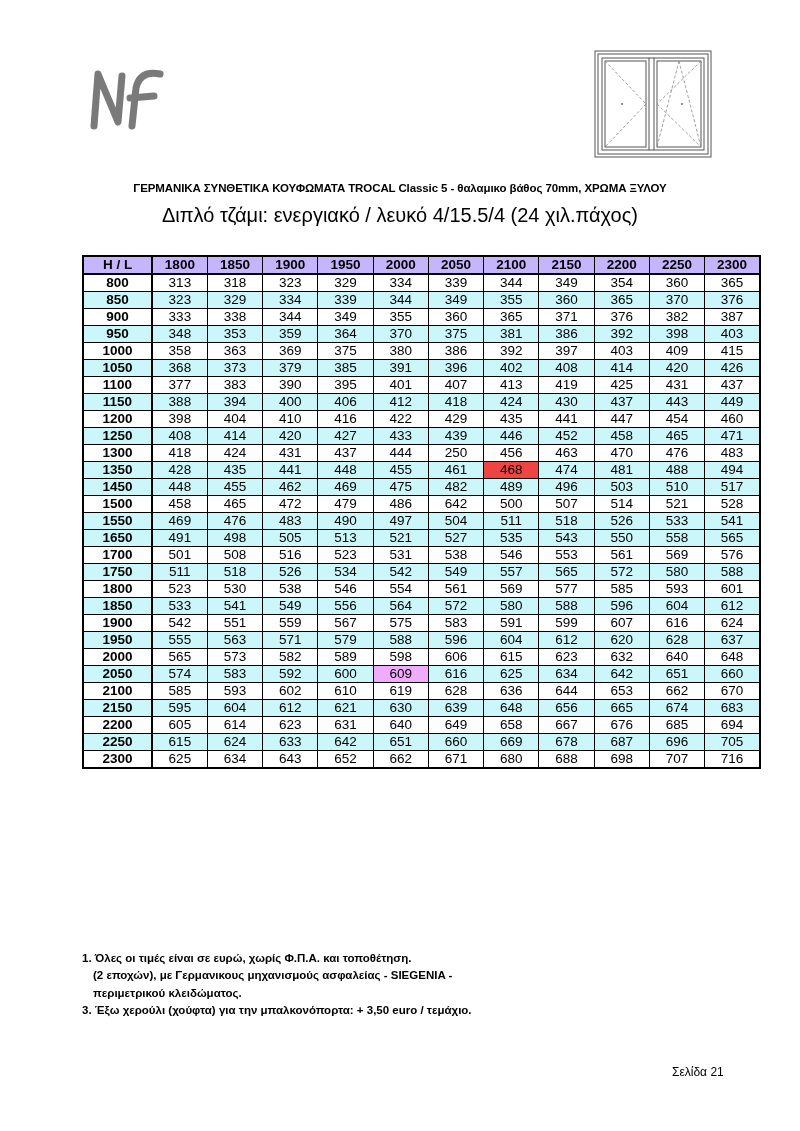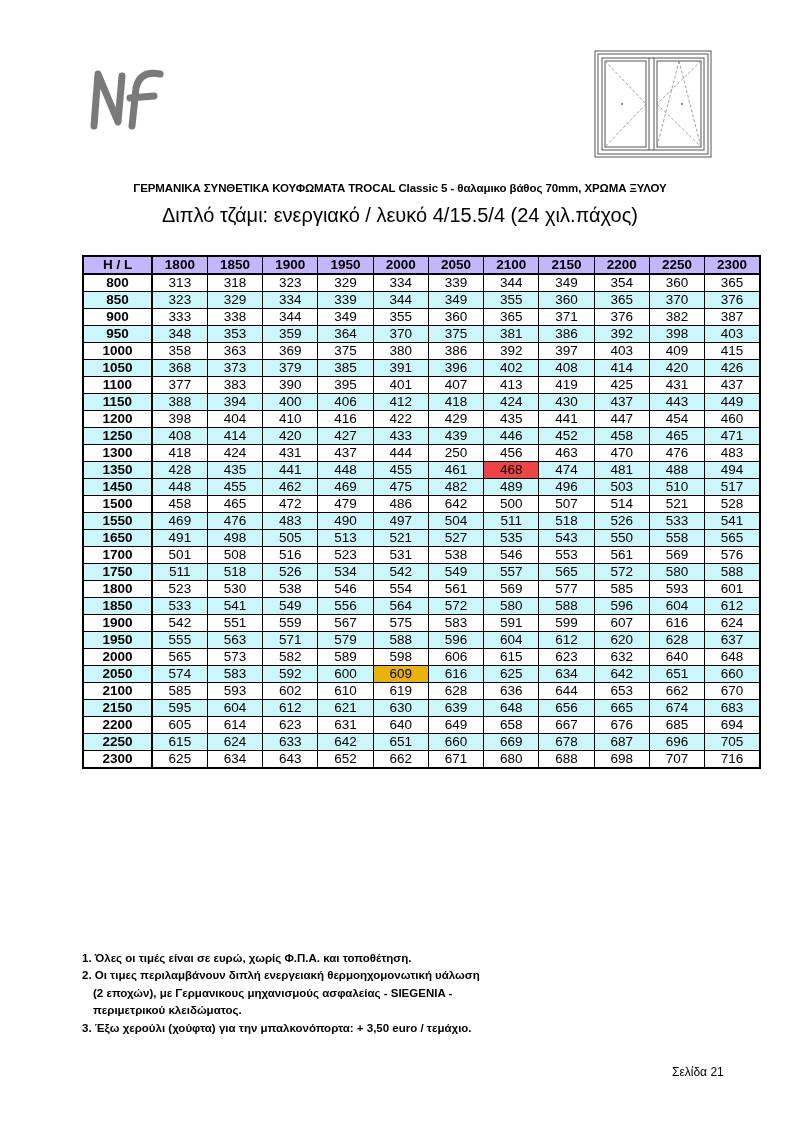--- a/index.html
+++ b/index.html
@@ -396,21 +396,21 @@
         <td>632</td>
         <td>640</td>
         <td>648</td>
       </tr>
       <tr class="alt">
         <td class="rowh" style="background: rgb(204, 247, 250);">2050</td>
         <td style="background: rgb(204, 247, 250);">574</td>
         <td style="background: rgb(204, 247, 250);">583</td>
         <td style="background: rgb(204, 247, 250);">592</td>
         <td style="background: rgb(204, 247, 250);">600</td>
-        <td style="background: #eab308;">609</td>
+        <td style="background: #f0abfc;">609</td>
         <td style="background: rgb(204, 247, 250);">616</td>
         <td style="background: rgb(204, 247, 250);">625</td>
         <td style="background: rgb(204, 247, 250);">634</td>
         <td style="background: rgb(204, 247, 250);">642</td>
         <td style="background: rgb(204, 247, 250);">651</td>
         <td style="background: rgb(204, 247, 250);">660</td>
       </tr>
       <tr>
         <td class="rowh">2100</td>
         <td>585</td>
@@ -479,19 +479,18 @@
         <td>688</td>
         <td>698</td>
         <td>707</td>
         <td>716</td>
       </tr>
     </tbody>
 </table>
 
 <div class="notes" id="notes">
     <div class="item">1. Όλες οι τιμές είναι σε ευρώ, χωρίς Φ.Π.Α. και τοποθέτηση.</div>
-    <div class="item">2. Οι τιμες περιλαμβάνουν διπλή ενεργειακή θερμοηχομονωτική υάλωση</div>
     <div class="item indent">(2 εποχών), με Γερμανικους μηχανισμούς  ασφαλείας - SIEGENIA -</div>
     <div class="item indent">περιμετρικού κλειδώματος.</div>
     <div class="item">3. Έξω χερούλι (χούφτα) για την μπαλκονόπορτα: + 3,50 euro / τεμάχιο.</div>
   </div>
 
 <div class="page-num">Σελίδα 21</div>
 
 </body></html>

